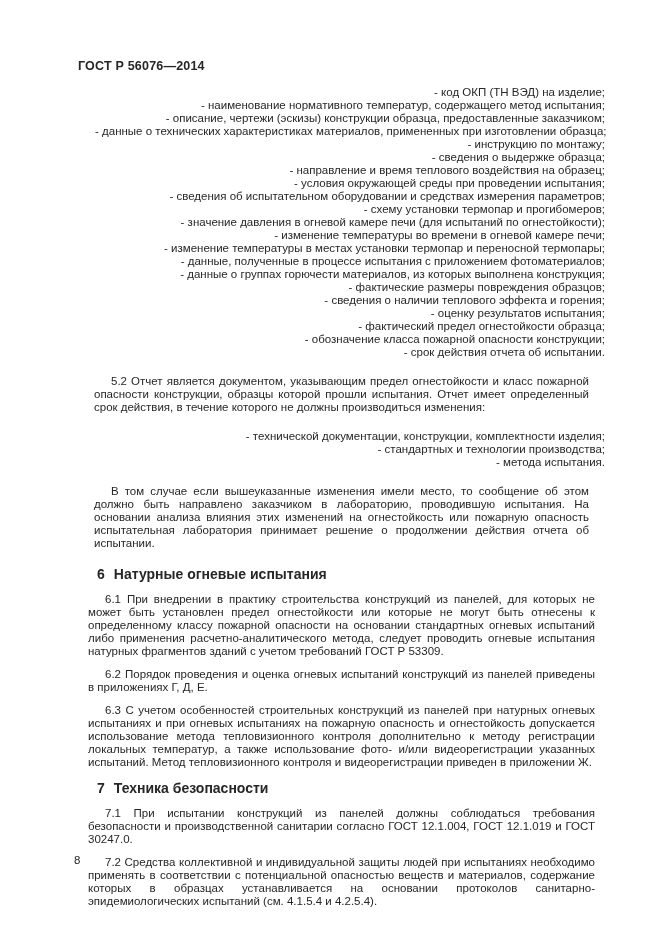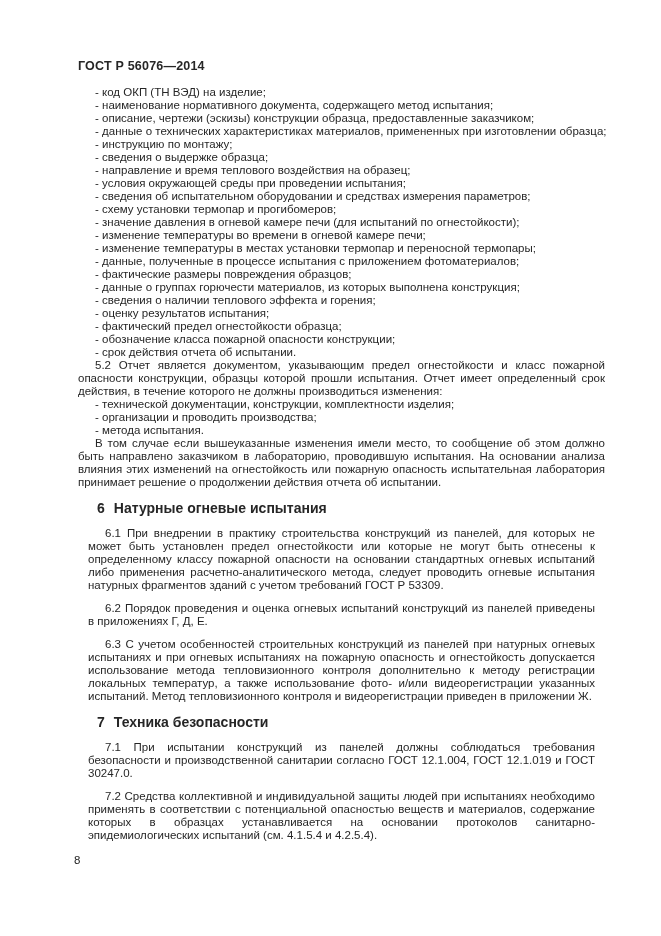--- a/index.html
+++ b/index.html
@@ -30,23 +30,24 @@
     position: absolute;
     top: 86px;
     left: 78px;
     width: 527px;
     font-size: 11.5px;
     line-height: 13.0px;
   }
   .dash-list div {
     text-indent: 17px;
     white-space: nowrap;
+    text-align: right;
   }
   .para {
-    margin: 0;
+    margin: 16px;
     text-indent: 17px;
     text-align: justify;
   }
   .sec-heading {
     margin: 11px 0 11px 0;
     font-size: 14px;
     font-weight: bold;
     line-height: 16px;
     text-indent: 19px;
   }
@@ -68,47 +69,47 @@
 <body>
 
 <div class="page">
 
   <div class="doc-header">ГОСТ Р 56076—2014</div>
 
   <div class="content">
 
     <div class="dash-list">
         <div>- код ОКП (ТН ВЭД) на изделие;</div>
-        <div>- наименование нормативного документа, содержащего метод испытания;</div>
+        <div>- наименование нормативного температур, содержащего метод испытания;</div>
         <div>- описание, чертежи (эскизы) конструкции образца, предоставленные заказчиком;</div>
         <div>- данные о технических характеристиках материалов, примененных при изготовлении образца;</div>
         <div>- инструкцию по монтажу;</div>
         <div>- сведения о выдержке образца;</div>
         <div>- направление и время теплового воздействия на образец;</div>
         <div>- условия окружающей среды при проведении испытания;</div>
         <div>- сведения об испытательном оборудовании и средствах измерения параметров;</div>
         <div>- схему установки термопар и прогибомеров;</div>
         <div>- значение давления в огневой камере печи (для испытаний по огнестойкости);</div>
         <div>- изменение температуры во времени в огневой камере печи;</div>
         <div>- изменение температуры в местах установки термопар и переносной термопары;</div>
         <div>- данные, полученные в процессе испытания с приложением фотоматериалов;</div>
+        <div>- данные о группах горючести материалов, из которых выполнена конструкция;</div>
         <div>- фактические размеры повреждения образцов;</div>
-        <div>- данные о группах горючести материалов, из которых выполнена конструкция;</div>
         <div>- сведения о наличии теплового эффекта и горения;</div>
         <div>- оценку результатов испытания;</div>
         <div>- фактический предел огнестойкости образца;</div>
         <div>- обозначение класса пожарной опасности конструкции;</div>
         <div>- срок действия отчета об испытании.</div>
       </div>
 
     <p class="para">5.2 Отчет является документом, указывающим предел огнестойкости и класс пожарной опасности конструкции, образцы которой прошли испытания. Отчет имеет определенный срок действия, в течение которого не должны производиться изменения:</p>
 
     <div class="dash-list">
         <div>- технической документации, конструкции, комплектности изделия;</div>
-        <div>- организации и проводить производства;</div>
+        <div>- стандартных и технологии производства;</div>
         <div>- метода испытания.</div>
       </div>
 
     <p class="para">В том случае если вышеуказанные изменения имели место, то сообщение об этом должно быть направлено заказчиком в лабораторию, проводившую испытания. На основании анализа влияния этих изменений на огнестойкость или пожарную опасность испытательная лаборатория принимает решение о продолжении действия отчета об испытании.</p>
 
     <div class="sec-heading">
       <span>6</span><span class="sec-title">Натурные огневые испытания</span>
     </div>
 
     <div class="clauses">

